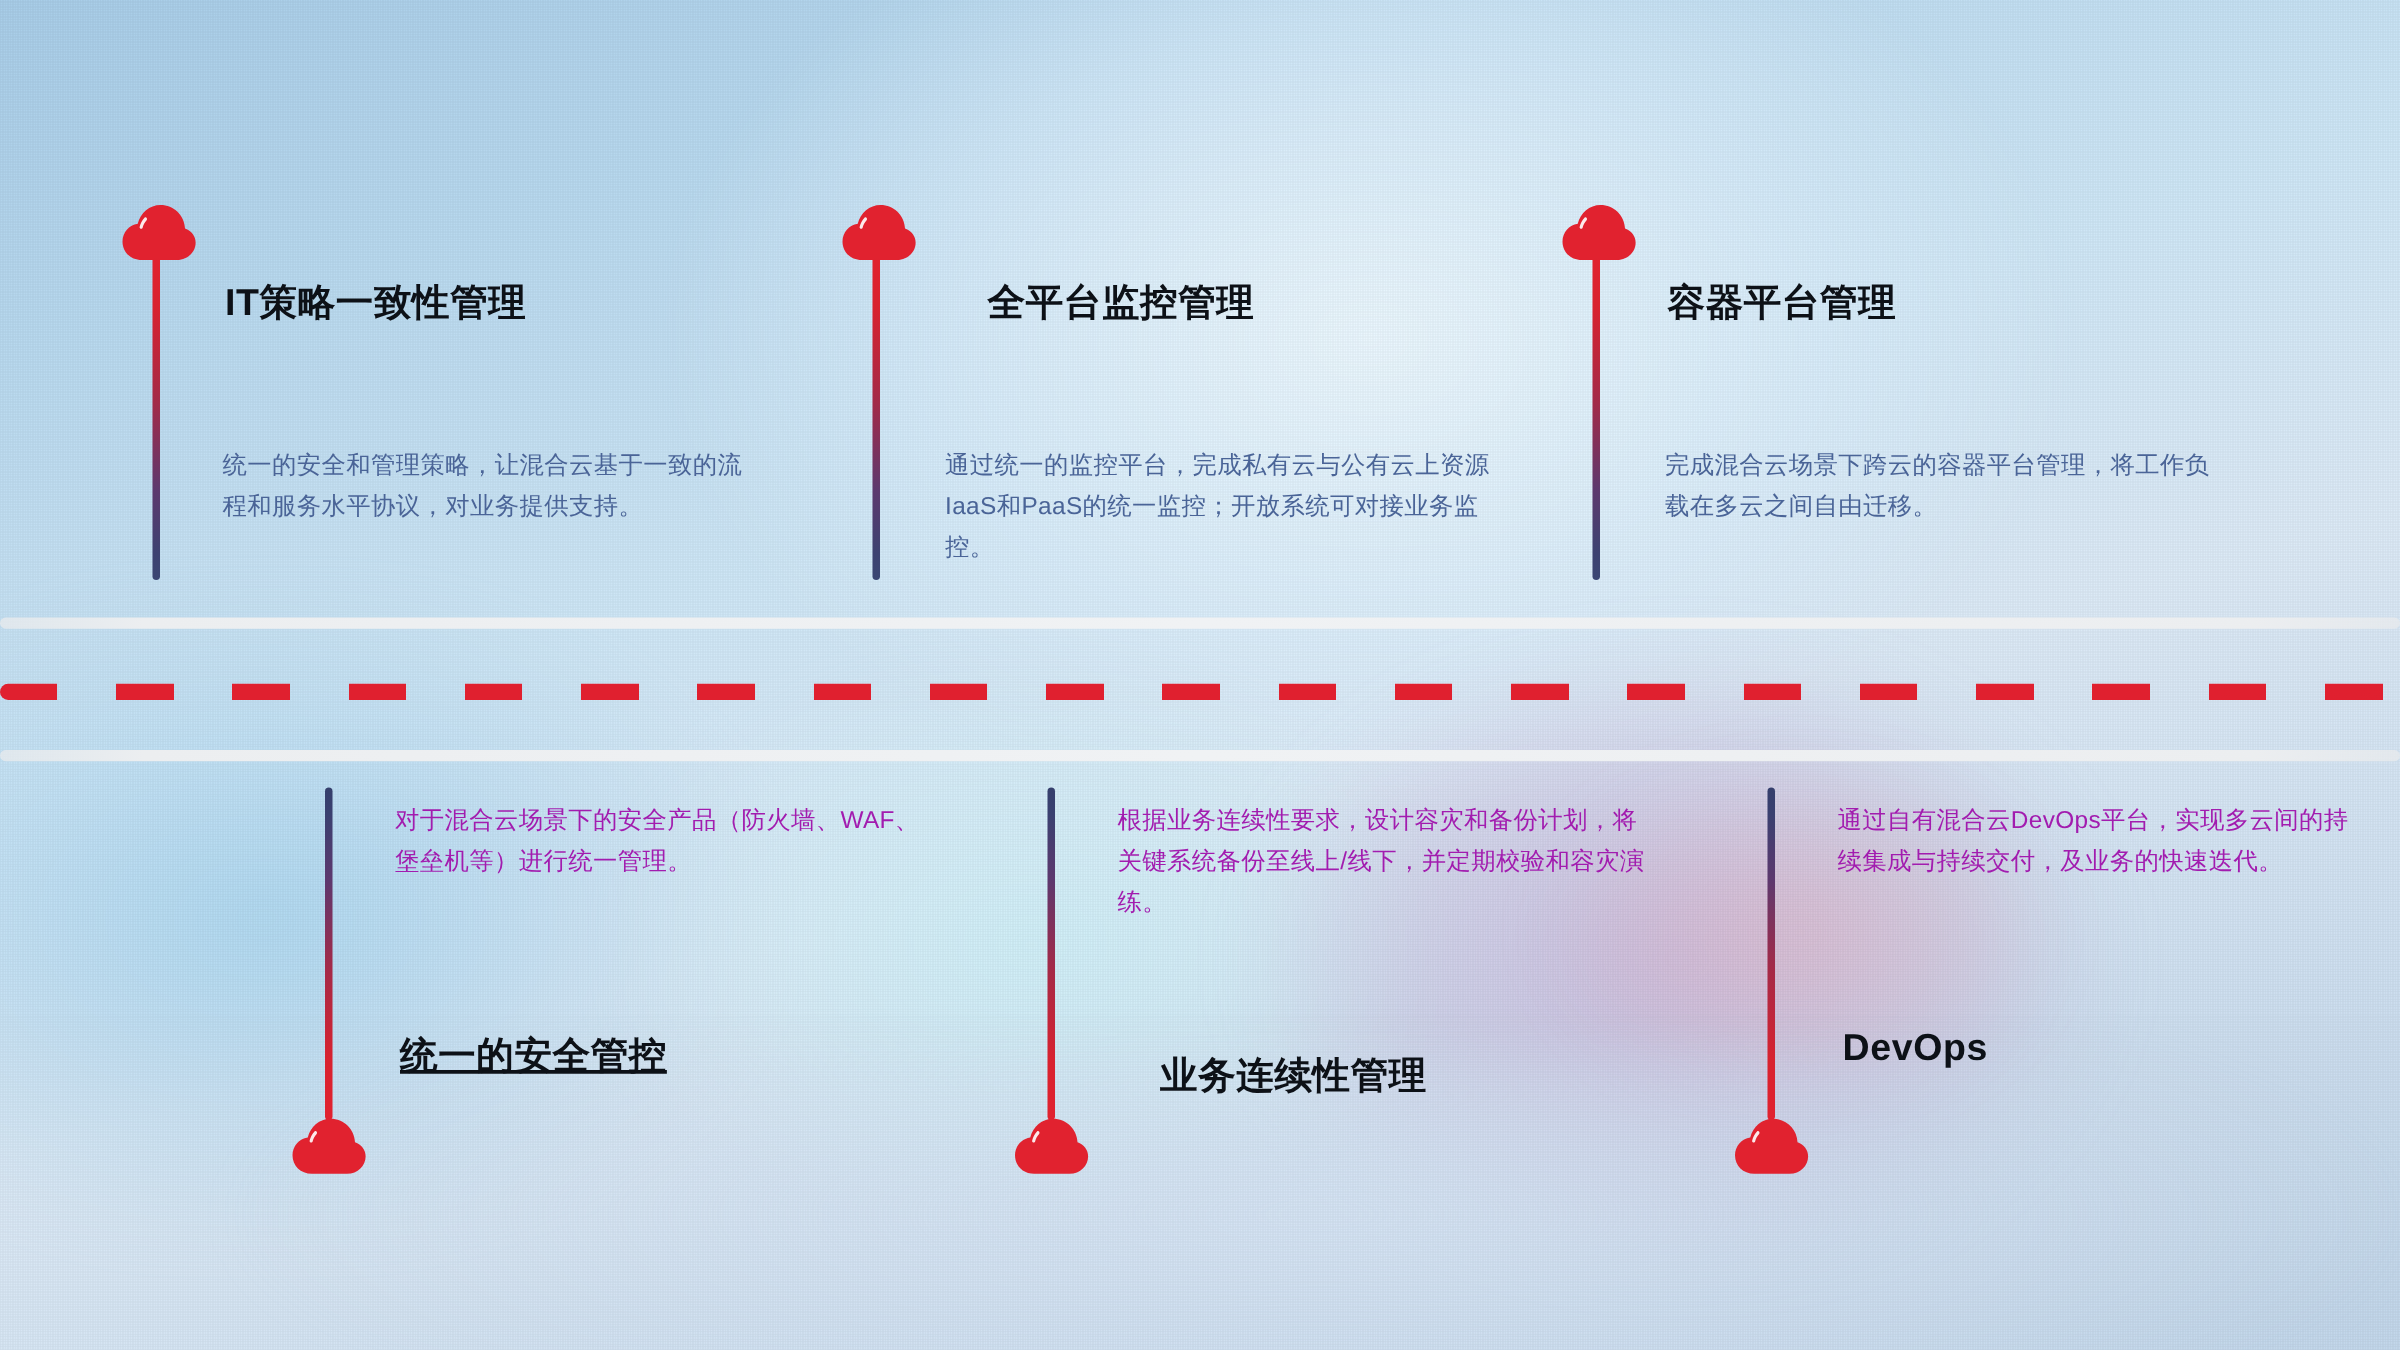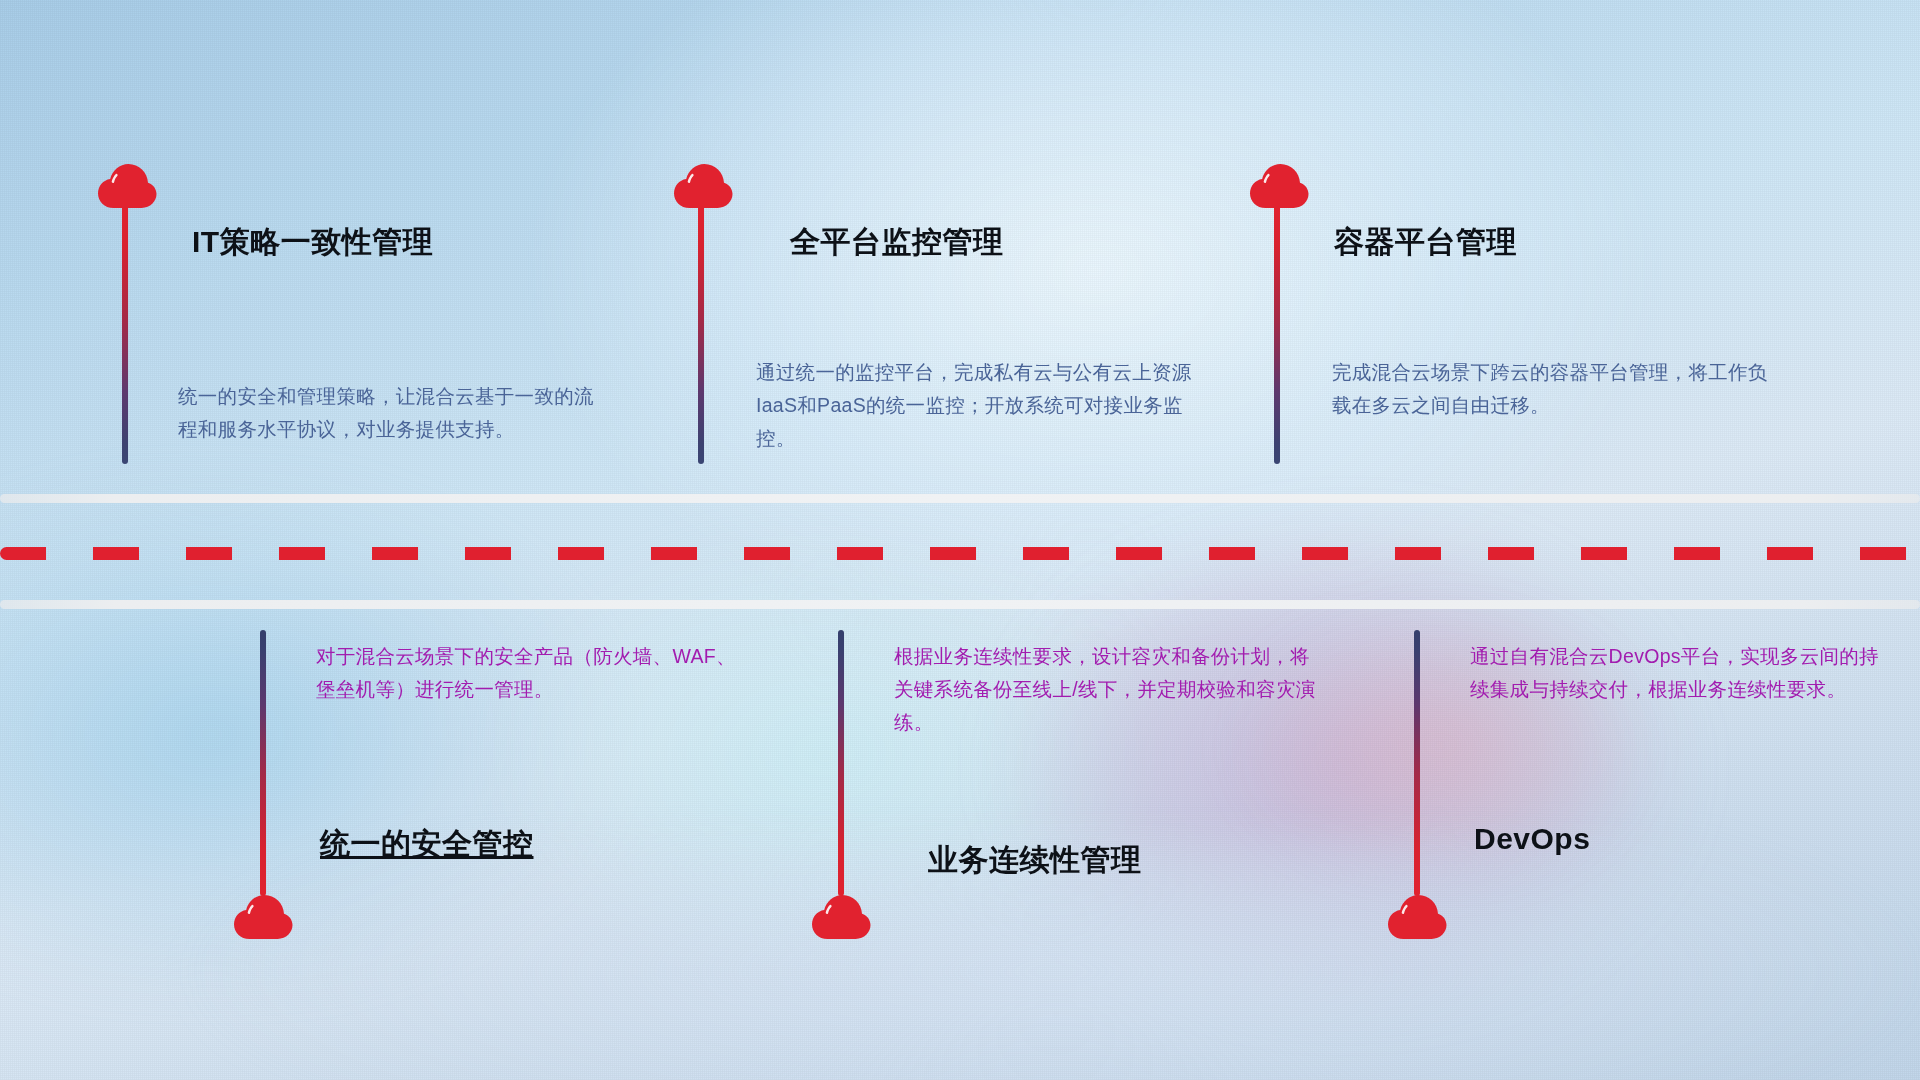--- a/index.html
+++ b/index.html
@@ -142,22 +142,22 @@
   </div>
 
   <div class="col">
     <div class="cloud" style="left:96px; top:159px;">
       <svg viewBox="0 0 62 50" xmlns="http://www.w3.org/2000/svg">
         <path d="M17.5 49C8.4 49 2 42.6 2 34.2c0-7.3 5.2-13.3 12.2-14.3C16.4 11.4 23.6 5 32.4 5c10.6 0 19.2 8.3 19.6 18.7 5.2 1.6 8.5 6.2 8.5 11.4C60.5 42.3 54.3 49 45.6 49z" fill="#e1222f"></path>
         <path d="M19.6 15.2c-1.9 2.0-3.3 4.6-3.9 7.4-.3 1.5 2.0 2.1 2.4.6.5-2.3 1.6-4.4 3.2-6.1 1.1-1.1-.6-3.0-1.7-1.9z" fill="#ffffff" opacity=".9"></path>
       </svg>
     </div>
     <div class="stem down" style="left:122px; top:205px; height:259px;"></div>
-    <div class="heading" style="left:192px; top:222px;">IT策略一致性管理</div>
-    <div class="body" style="left:178px; top:356px; width:432px;margin-top:24px;">统一的安全和管理策略，让混合云基于一致的流程和服务水平协议，对业务提供支持。</div>
+    <div class="heading" style="left:180px; top:222px;">IT策略一致性管理</div>
+    <div class="body" style="left:178px; top:356px; width:432px;">统一的安全和管理策略，让混合云基于一致的流程和服务水平协议，对业务提供支持。</div>
   </div>
 
   <div class="col">
     <div class="cloud" style="left:672px; top:159px;">
       <svg viewBox="0 0 62 50" xmlns="http://www.w3.org/2000/svg">
         <path d="M17.5 49C8.4 49 2 42.6 2 34.2c0-7.3 5.2-13.3 12.2-14.3C16.4 11.4 23.6 5 32.4 5c10.6 0 19.2 8.3 19.6 18.7 5.2 1.6 8.5 6.2 8.5 11.4C60.5 42.3 54.3 49 45.6 49z" fill="#e1222f"></path>
         <path d="M19.6 15.2c-1.9 2.0-3.3 4.6-3.9 7.4-.3 1.5 2.0 2.1 2.4.6.5-2.3 1.6-4.4 3.2-6.1 1.1-1.1-.6-3.0-1.7-1.9z" fill="#ffffff" opacity=".9"></path>
       </svg>
     </div>
     <div class="stem down" style="left:698px; top:205px; height:259px;"></div>
@@ -196,21 +196,21 @@
     <div class="cloud" style="left:810px; top:890px;">
       <svg viewBox="0 0 62 50" xmlns="http://www.w3.org/2000/svg">
         <path d="M17.5 49C8.4 49 2 42.6 2 34.2c0-7.3 5.2-13.3 12.2-14.3C16.4 11.4 23.6 5 32.4 5c10.6 0 19.2 8.3 19.6 18.7 5.2 1.6 8.5 6.2 8.5 11.4C60.5 42.3 54.3 49 45.6 49z" fill="#e1222f"></path>
         <path d="M19.6 15.2c-1.9 2.0-3.3 4.6-3.9 7.4-.3 1.5 2.0 2.1 2.4.6.5-2.3 1.6-4.4 3.2-6.1 1.1-1.1-.6-3.0-1.7-1.9z" fill="#ffffff" opacity=".9"></path>
       </svg>
     </div>
   </div>
 
   <div class="col">
     <div class="stem up" style="left:1414px; top:630px; height:266px;"></div>
-    <div class="body indigo" style="left:1470px; top:640px; width:420px;">通过自有混合云DevOps平台，实现多云间的持续集成与持续交付，根据业务连续性要求。</div>
+    <div class="body indigo" style="left:1470px; top:640px; width:420px;">通过自有混合云DevOps平台，实现多云间的持续集成与持续交付，及业务的快速迭代。</div>
     <div class="heading" style="left:1474px; top:822px;">DevOps</div>
     <div class="cloud" style="left:1386px; top:890px;">
       <svg viewBox="0 0 62 50" xmlns="http://www.w3.org/2000/svg">
         <path d="M17.5 49C8.4 49 2 42.6 2 34.2c0-7.3 5.2-13.3 12.2-14.3C16.4 11.4 23.6 5 32.4 5c10.6 0 19.2 8.3 19.6 18.7 5.2 1.6 8.5 6.2 8.5 11.4C60.5 42.3 54.3 49 45.6 49z" fill="#e1222f"></path>
         <path d="M19.6 15.2c-1.9 2.0-3.3 4.6-3.9 7.4-.3 1.5 2.0 2.1 2.4.6.5-2.3 1.6-4.4 3.2-6.1 1.1-1.1-.6-3.0-1.7-1.9z" fill="#ffffff" opacity=".9"></path>
       </svg>
     </div>
   </div>
 
 </div>

